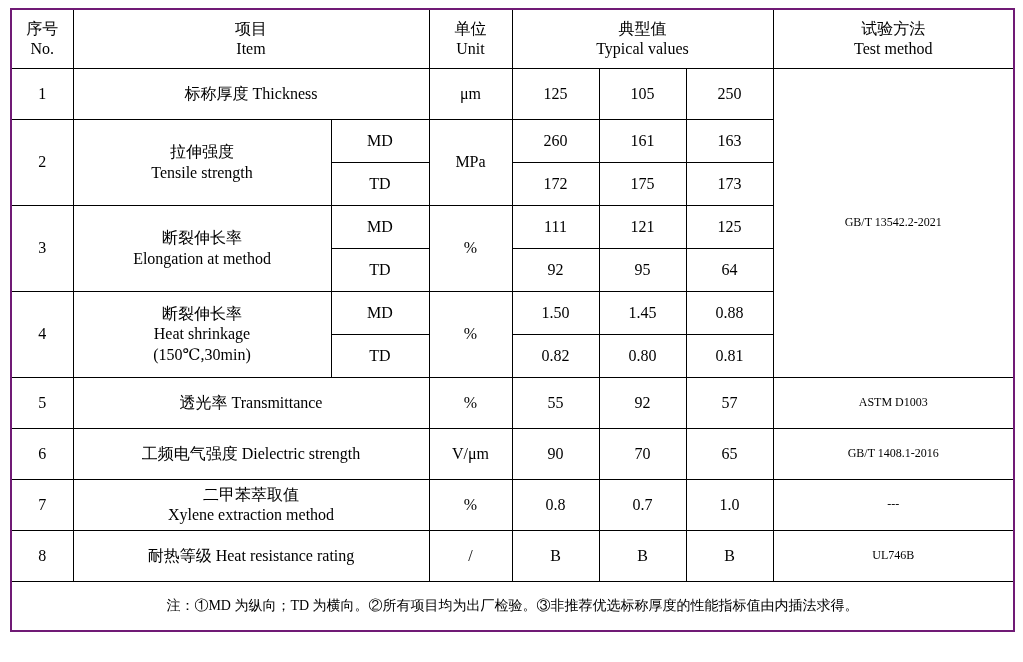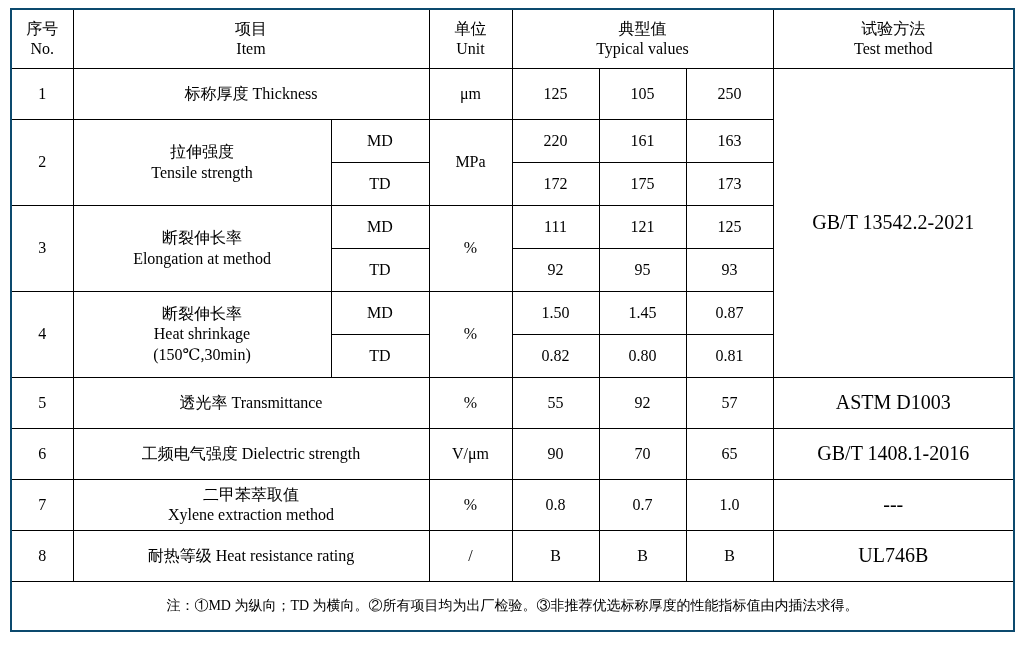--- a/index.html
+++ b/index.html
@@ -18,21 +18,21 @@
     position: relative;
     width: 1023px;
     height: 662px;
     box-sizing: border-box;
     padding: 8px 10px 8px 10px;
   }
   table.spec {
     width: 1003px;
     border-collapse: collapse;
     table-layout: fixed;
-    border: 2px solid #0c4a6e;
+    border: 2px solid #701a75;
     font-size: 16px;
   }
   table.spec td, table.spec th {
     border: 1px solid #000;
     text-align: center;
     vertical-align: middle;
     padding: 2px 3px;
     font-weight: normal;
     line-height: 1.28;
   }
@@ -51,21 +51,21 @@
   .sub td {
     height: 38px;
   }
   .note-row td {
     text-align: left;
     padding-left: 14px;
     height: 44px;
     font-size: 14px;
   }
   .method-cell {
-    font-size: 20px;
+    font-size: 12px;
   }
   .item-cell {
     padding-left: 4px;
     padding-right: 4px;
   }
   .dir-cell {
     width: 98px;
   }
 </style>
 </head>
@@ -119,21 +119,21 @@
     </tr>
 
     <tr class="sub">
       <td rowspan="2">2</td>
       <td rowspan="2" class="item-cell">
         <span class="cn">拉伸强度</span>
         <span class="en">Tensile strength</span>
       </td>
       <td class="dir-cell">MD</td>
       <td rowspan="2">MPa</td>
-      <td>220</td>
+      <td>260</td>
       <td>161</td>
       <td>163</td>
     </tr>
     <tr class="sub">
       <td class="dir-cell">TD</td>
       <td>172</td>
       <td>175</td>
       <td>173</td>
     </tr>
 
@@ -146,35 +146,35 @@
       <td class="dir-cell">MD</td>
       <td rowspan="2">%</td>
       <td>111</td>
       <td>121</td>
       <td>125</td>
     </tr>
     <tr class="sub">
       <td class="dir-cell">TD</td>
       <td>92</td>
       <td>95</td>
-      <td>93</td>
+      <td>64</td>
     </tr>
 
     <tr class="sub">
       <td rowspan="2">4</td>
       <td rowspan="2" class="item-cell">
         <span class="cn">断裂伸长率</span>
         <span class="en">Heat shrinkage</span>
         <span class="en">(150℃,30min)</span>
       </td>
       <td class="dir-cell">MD</td>
       <td rowspan="2">%</td>
       <td>1.50</td>
       <td>1.45</td>
-      <td>0.87</td>
+      <td>0.88</td>
     </tr>
     <tr class="sub">
       <td class="dir-cell">TD</td>
       <td>0.82</td>
       <td>0.80</td>
       <td>0.81</td>
     </tr>
 
     <tr class="row-tall">
       <td>5</td>

